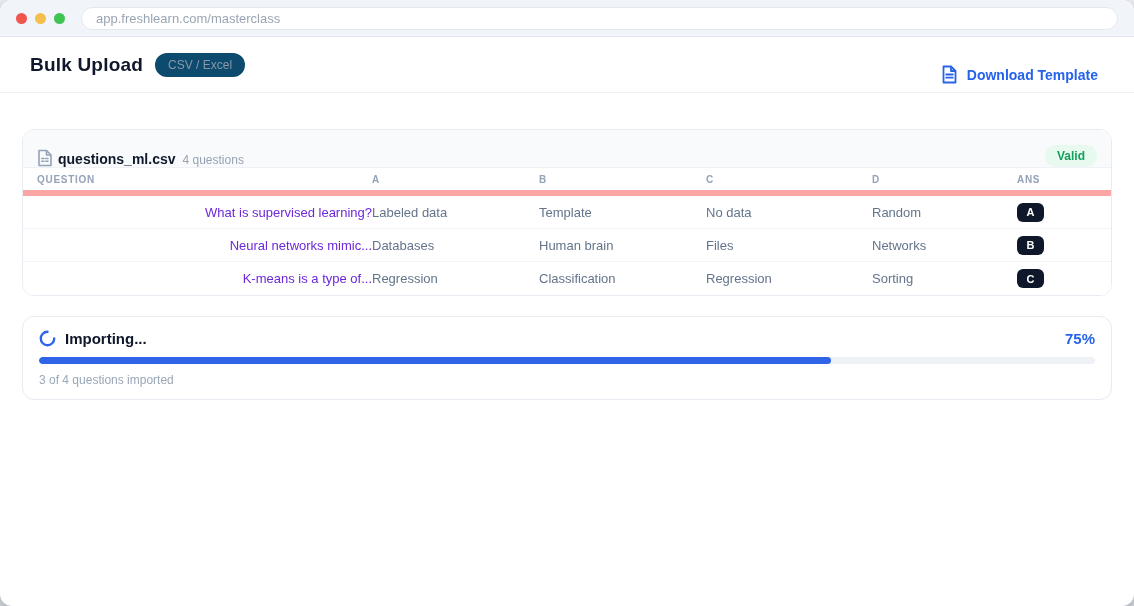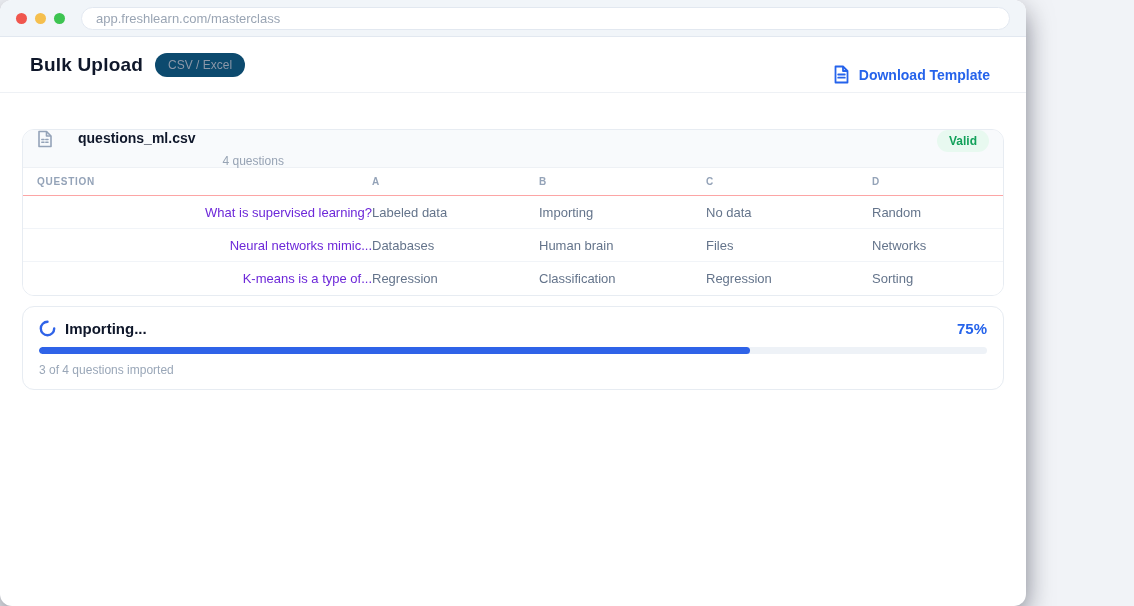--- a/index.html
+++ b/index.html
@@ -1,18 +1,18 @@
 <!DOCTYPE html>
 <html><head>
 <meta charset="utf-8">
 <style>
   * { box-sizing: border-box; }
   html, body { margin: 0; padding: 0; background: #f1f3f7; font-family: "Liberation Sans", sans-serif; }
   .window {
-    width: 1026px; height: 606px; border-radius: 12px; overflow: hidden;
+    width: 1134px; height: 606px; border-radius: 12px; overflow: hidden;
     background: #ffffff; box-shadow: 0 10px 28px -2px rgba(2,6,23,.55);
     display: flex; flex-direction: column;
   }
   
   .chrome {
     height: 37px; background: #f1f5f9; border-bottom: 1px solid #e2e8f0;
     display: flex; align-items: center; padding: 0 16px; gap: 8px; flex: 0 0 auto;
   }
   .dot { width: 11px; height: 11px; border-radius: 50%; }
   .dot.red { background: #f0564e; }
@@ -46,48 +46,48 @@
     height: 202px; border: 2px dashed #d7deea; border-radius: 14px; background: #fafbfd;
     display: flex; flex-direction: column; align-items: center; justify-content: center;
     cursor: pointer;
   }
   .dz-title { font-size: 16px; font-weight: 700; color: #1e293b; margin-top: 14px; }
   .dz-sub { font-size: 13px; color: #9aa7b8; margin-top: 7px; }
   
   .file-card { margin-top: 18px; border: 1px solid #e7ecf2; border-radius: 12px; overflow: hidden; background: #fff; }
   .file-head {
     height: 38px; background: #f8fafc; border-bottom: 1px solid #eef1f5;
-    display: flex; align-items: flex-start; padding: 0 14px; gap: 25px;
+    display: flex; align-items: flex-end; padding: 0 14px; gap: 5px;
   }
   .file-name { font-size: 14px; font-weight: 700; color: #0f172a; }
   .file-meta { font-size: 12px; color: #97a3b4; margin-left: 2px; margin-top: 24px; }
   .file-spacer { flex: 1; }
   .valid-badge {
     background: #e8f9f0; color: #12a15a; font-size: 12px; font-weight: 700;
     padding: 4px 12px; border-radius: 999px;
   }
   .tgrid { display: grid; grid-template-columns: 349px 167px 167px 166px 145px 1fr; align-items: center; }
-  .thead { height: 28px; border-bottom: 1px solid #fca5a5; }
+  .thead { height: 28px; border-bottom: 6px solid #fca5a5; }
   .thead .cell {
     font-size: 10px; font-weight: 700; letter-spacing: .07em; color: #94a3b8; text-transform: uppercase;
   }
   .cell { padding-left: 0; }
   .cell.first { padding-left: 14px; }
   .trow { height: 33px; border-bottom: 1px solid #f1f4f8; background: #fff; }
   .trow:last-child { border-bottom: none; }
   .q-cell { font-size: 13px; color: #6d28d9; text-align: right; }
   .opt-cell { font-size: 13px; color: #64748b; }
   .ans-badge {
     display: inline-flex; align-items: center; justify-content: center;
     min-width: 27px; height: 19px; padding: 0 7px; background: #0f172a; color: #fff;
     border-radius: 6px; font-size: 11px; font-weight: 700;
   }
   
   .progress-card {
-    margin-top: 10px; border: 1px solid #e7ecf2; border-radius: 12px; background: #fff;
+    margin-top: 20px; border: 1px solid #e7ecf2; border-radius: 12px; background: #fff;
     padding: 13px 16px 12px;
   }
   .progress-top { display: flex; align-items: center; gap: 9px; }
   .progress-label { font-size: 15px; font-weight: 700; color: #0f172a; }
   .progress-pct { margin-left: auto; font-size: 15px; font-weight: 700; color: #2563eb; }
   .progress-track {
     margin-top: 10px; height: 7px; background: #eef2f7; border-radius: 999px; overflow: hidden;
   }
   .progress-fill { height: 100%; background: #2f63e8; border-radius: 999px; width: 0; }
   .progress-caption { margin-top: 9px; font-size: 12px; color: #9aa7b8; }
@@ -148,21 +148,21 @@
         <span class="cell">B</span>
         <span class="cell">C</span>
         <span class="cell">D</span>
         <span class="cell">ANS</span>
       </div>
 
       <div>
         <div class="tgrid trow">
           <span class="cell first q-cell">What is supervised learning?</span>
           <span class="cell opt-cell">Labeled data</span>
-          <span class="cell opt-cell">Importing</span>
+          <span class="cell opt-cell">Template</span>
           <span class="cell opt-cell">No data</span>
           <span class="cell opt-cell">Random</span>
           <span class="cell">
             <span class="ans-badge">A</span>
           </span>
         </div>
 
         <div class="tgrid trow">
           <span class="cell first q-cell">Neural networks mimic...</span>
           <span class="cell opt-cell">Databases</span>

